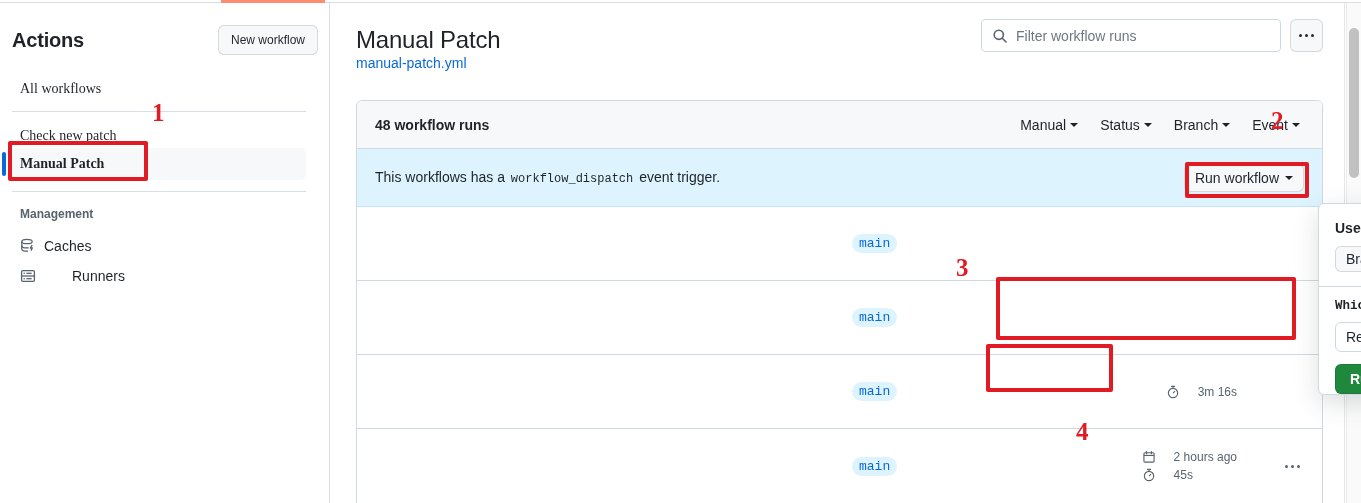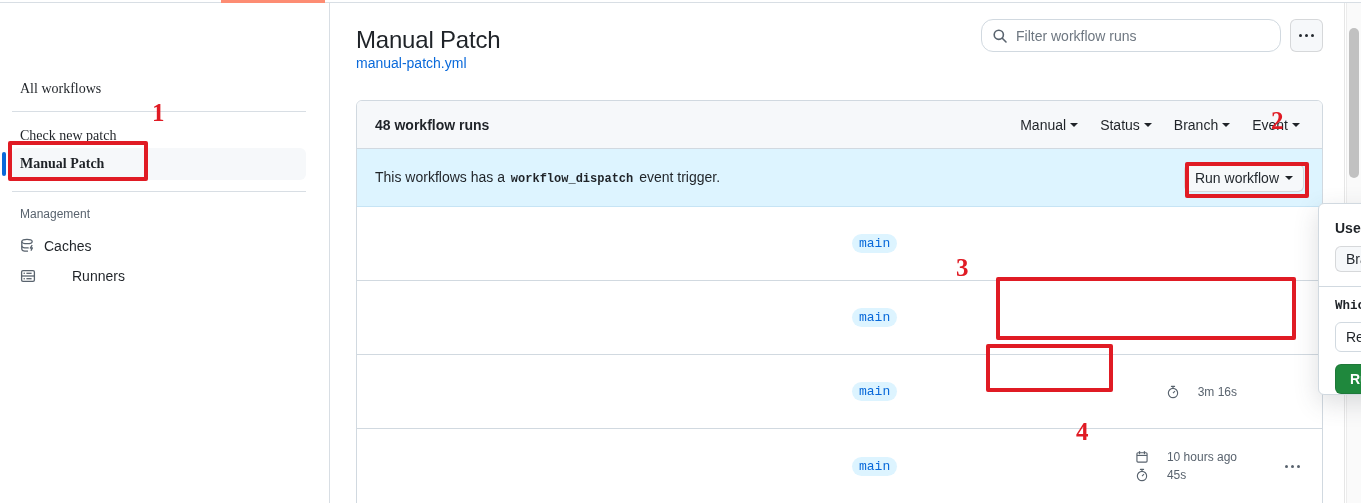--- a/index.html
+++ b/index.html
@@ -65,21 +65,21 @@
     content: "";
     position: absolute; left: -10px; top: 4px;
     width: 4px; height: 24px;
     background: #0969da; border-radius: 6px;
   }
   .sb-divider {
     position: absolute; left: 12px; width: 294px; height: 1px; background: #d8dee4;
   }
   .sb-section-label {
     position: absolute; left: 20px;
-    font-size: 12px; color: #59636e; font-weight: 400;
+    font-size: 12px; color: #59636e; font-weight: 700;
   }
   .sb-mg-item {
     position: absolute; left: 12px; width: 294px; height: 30px;
     display: flex; align-items: center; gap: 8px;
     padding-left: 8px;
     font-size: 14px; color: #1f2328;
     border-radius: 6px; cursor: pointer;
   }
   .sb-ico { width: 16px; height: 16px; flex: 0 0 16px; color: #59636e; display:block; }
 
@@ -92,21 +92,21 @@
     letter-spacing: -0.2px;
   }
   .page-subtitle {
     position: absolute; left: 25px; top: 50px;
     font-size: 14px; color: #0969da; line-height: 20px; text-decoration: none; cursor: pointer;
   }
 
   .search-box {
     position: absolute; left: 650px; top: 16px; width: 300px; height: 33px;
     background: #fff;
-    border: 1px solid #d1d9e0; border-radius: 12px;
+    border: 1px solid #d1d9e0; border-radius: 4px;
     display: flex; align-items: center; padding: 12px 10px; gap: 8px;
     cursor: text;
   }
   .search-box svg { width: 16px; height: 16px; color: #59636e; flex: 0 0 16px; }
   .search-ph { font-size: 14px; color: #6e7781; line-height: 20px; }
 
   .btn-kebab-top {
     position: absolute; left: 959px; top: 16px; width: 33px; height: 33px;
     border: 1px solid rgba(31,35,40,0.15); border-radius: 6px; background: #f6f8fa;
     display: flex; align-items: center; justify-content: center; cursor: pointer;
@@ -143,21 +143,20 @@
     border-bottom: 1px solid #c6e4f5;
     display: flex; align-items: center;
   }
   .dispatch-text {
     position: absolute; left: 18px; font-size: 14px; color: #1f2328; line-height: 20px;
   }
   .dispatch-text code {
     font-family: "Liberation Mono", monospace; font-size: 12px;
     background: transparent; color: #1f2328;
     padding: 0 2px;
-    font-weight: bold;
   }
   .btn-run-workflow-top {
     position: absolute; right: 18px;
     padding: 5px 10px; font-size: 14px; color: #24292f;
     background: #f6f8fa; border: 1px solid rgba(31,35,40,0.15); border-radius: 6px;
     display: flex; align-items: center; gap: 6px; cursor: pointer; white-space: nowrap;
   }
 
   .run-row {
     position: relative; height: 74px;
@@ -252,20 +251,24 @@
 </head>
 <body>
 
 <div id="root">
 
   <div class="top-hairline"></div>
   <div class="top-orange"></div>
 
   <div class="sidebar">
 
+    <div class="sb-head">
+      <div class="sb-title">Actions</div>
+      <div class="btn-new-workflow">New workflow</div>
+    </div>
 
     <div class="sb-item" style="top:70px;">
       <span>All workflows</span>
     </div>
 
     <div class="sb-divider" style="top:108px;"></div>
 
     <div class="sb-item" style="top:117px;">
       <span>Check new patch</span>
     </div>
@@ -388,21 +391,21 @@
       <div class="run-row">
         <span class="branch-badge">main</span>
         <div class="run-meta">
           <div class="meta-line">
             <svg viewBox="0 0 16 16" fill="none" stroke="currentColor" stroke-width="1.3">
               <rect x="2.2" y="3.2" width="11.6" height="10.6" rx="1.2"></rect>
               <line x1="2.2" y1="6.2" x2="13.8" y2="6.2"></line>
               <line x1="5.2" y1="1.8" x2="5.2" y2="4.2" stroke-linecap="round"></line>
               <line x1="10.8" y1="1.8" x2="10.8" y2="4.2" stroke-linecap="round"></line>
             </svg>
-            <span>10 hours ago</span>
+            <span>2 hours ago</span>
           </div>
           <div class="meta-line">
             <svg viewBox="0 0 16 16" fill="none" stroke="currentColor" stroke-width="1.3">
               <circle cx="8" cy="9.2" r="5.3"></circle>
               <line x1="8" y1="9.2" x2="10.3" y2="7"></line>
               <line x1="6.2" y1="1.6" x2="9.8" y2="1.6" stroke-linecap="round"></line>
               <line x1="8" y1="1.6" x2="8" y2="3.9"></line>
             </svg>
             <span>45s</span>
           </div>

